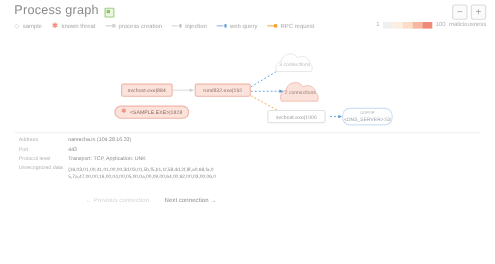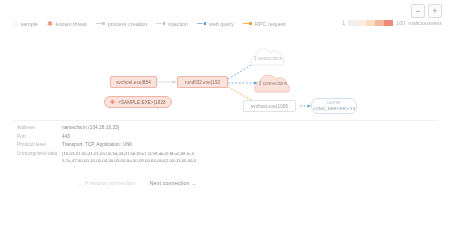--- a/index.html
+++ b/index.html
@@ -97,20 +97,24 @@
   .navlink{font-size:5.4px;letter-spacing:.1px;}
   .nav-prev{color:#d2d2d2;}
   .nav-next{color:#8a8a8a;}
   .divider{position:absolute;left:13px;top:120px;width:424px;height:1px;background:#f2f2f2;}
 </style>
 </head>
 <body>
 
 <div class="page">
 
+  <div class="title-row">
+    <span class="title">Process graph</span>
+    <span class="title-badge"></span>
+  </div>
 
   <div class="zoom-ctrls">
     <div class="zbtn">−</div>
     <div class="zbtn">+</div>
   </div>
 
   <div class="legend">
     <div class="litem">
       <span class="gl-sample">◇</span>
       <span>sample</span>

